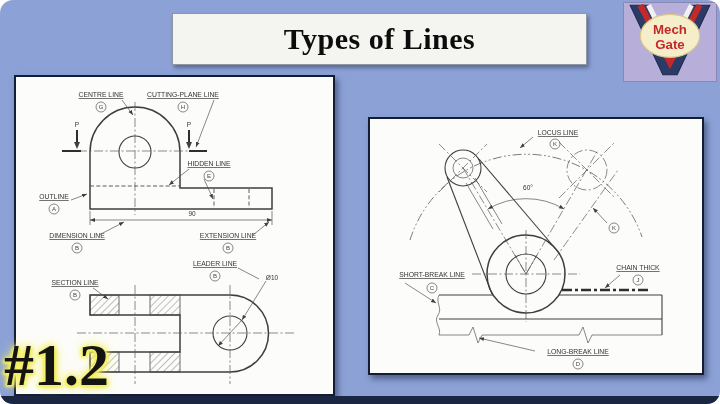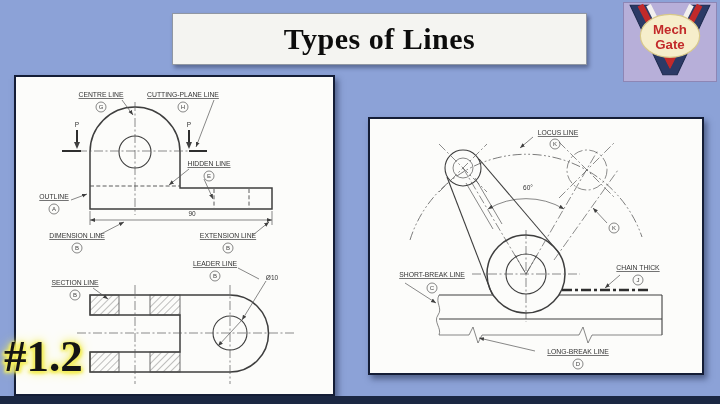--- a/index.html
+++ b/index.html
@@ -1,29 +1,29 @@
 <!DOCTYPE html>
 <html><head>
 <meta charset="utf-8">
 <style>
   html,body{margin:0;padding:0;}
   .slide{position:relative;width:720px;height:404px;background:#8ca2d7;overflow:hidden;
-         font-family:"Liberation Sans",sans-serif;}
+         font-family:"Liberation Sans",sans-serif;border-radius:13px;}
   .title-box{position:absolute;left:172px;top:13px;width:413px;height:50px;background:#f4f4f1;
              border:1px solid #9097a3;box-shadow:2px 3px 4px rgba(30,40,70,.45);
              display:flex;align-items:center;justify-content:center;}
   .title-box span{font-family:"Liberation Serif",serif;font-weight:bold;font-size:30px;color:#0c0c0c;letter-spacing:.5px;}
   .panel{position:absolute;background:#fcfcfa;border:2px solid #141d36;box-shadow:3px 4px 6px rgba(20,30,60,.5);}
   .panel-left{left:14px;top:75px;width:317px;height:317px;}
   .panel-right{left:368px;top:117px;width:332px;height:254px;}
   .panel svg{width:100%;height:100%;display:block;}
   .logo{position:absolute;right:3px;top:2px;width:92px;height:78px;background:#b7afd9;border:1px solid #8d86b5;text-align:right;}
   .logo svg{width:100%;height:100%;display:block;}
   .slide-number{position:absolute;left:4px;top:332px;font-family:"Liberation Serif",serif;font-weight:bold;
-                font-size:45px;color:#141414;z-index:5;line-height:1.1;
+                font-size:60px;color:#141414;z-index:5;line-height:1.1;
                 text-shadow:0 0 3px #f4ef62,0 0 7px #f4ef62,0 0 12px #f1eb4e,2px 2px 3px #f4ef62,-2px 2px 3px #f4ef62;}
   .bottom-bar{position:absolute;left:0;bottom:0;width:720px;height:8px;background:#1b2742;}
   
   .ol{stroke:#3e3e3e;stroke-width:1.5;fill:none}
   .ol2{stroke:#3e3e3e;stroke-width:1.1;fill:none}
   .tn{stroke:#555;stroke-width:0.7;fill:none}
   .cl{stroke:#5a5a5a;stroke-width:0.7;fill:none;stroke-dasharray:9 2.5 2 2.5}
   .hd{stroke:#4a4a4a;stroke-width:0.9;fill:none;stroke-dasharray:4 2.3}
   .loc{stroke:#5a5a5a;stroke-width:0.8;fill:none;stroke-dasharray:9 2.5 1.8 2.5 1.8 2.5}
   .tc{stroke:#2e2e2e;stroke-width:2.6;fill:none;stroke-dasharray:10 3 3 3}

